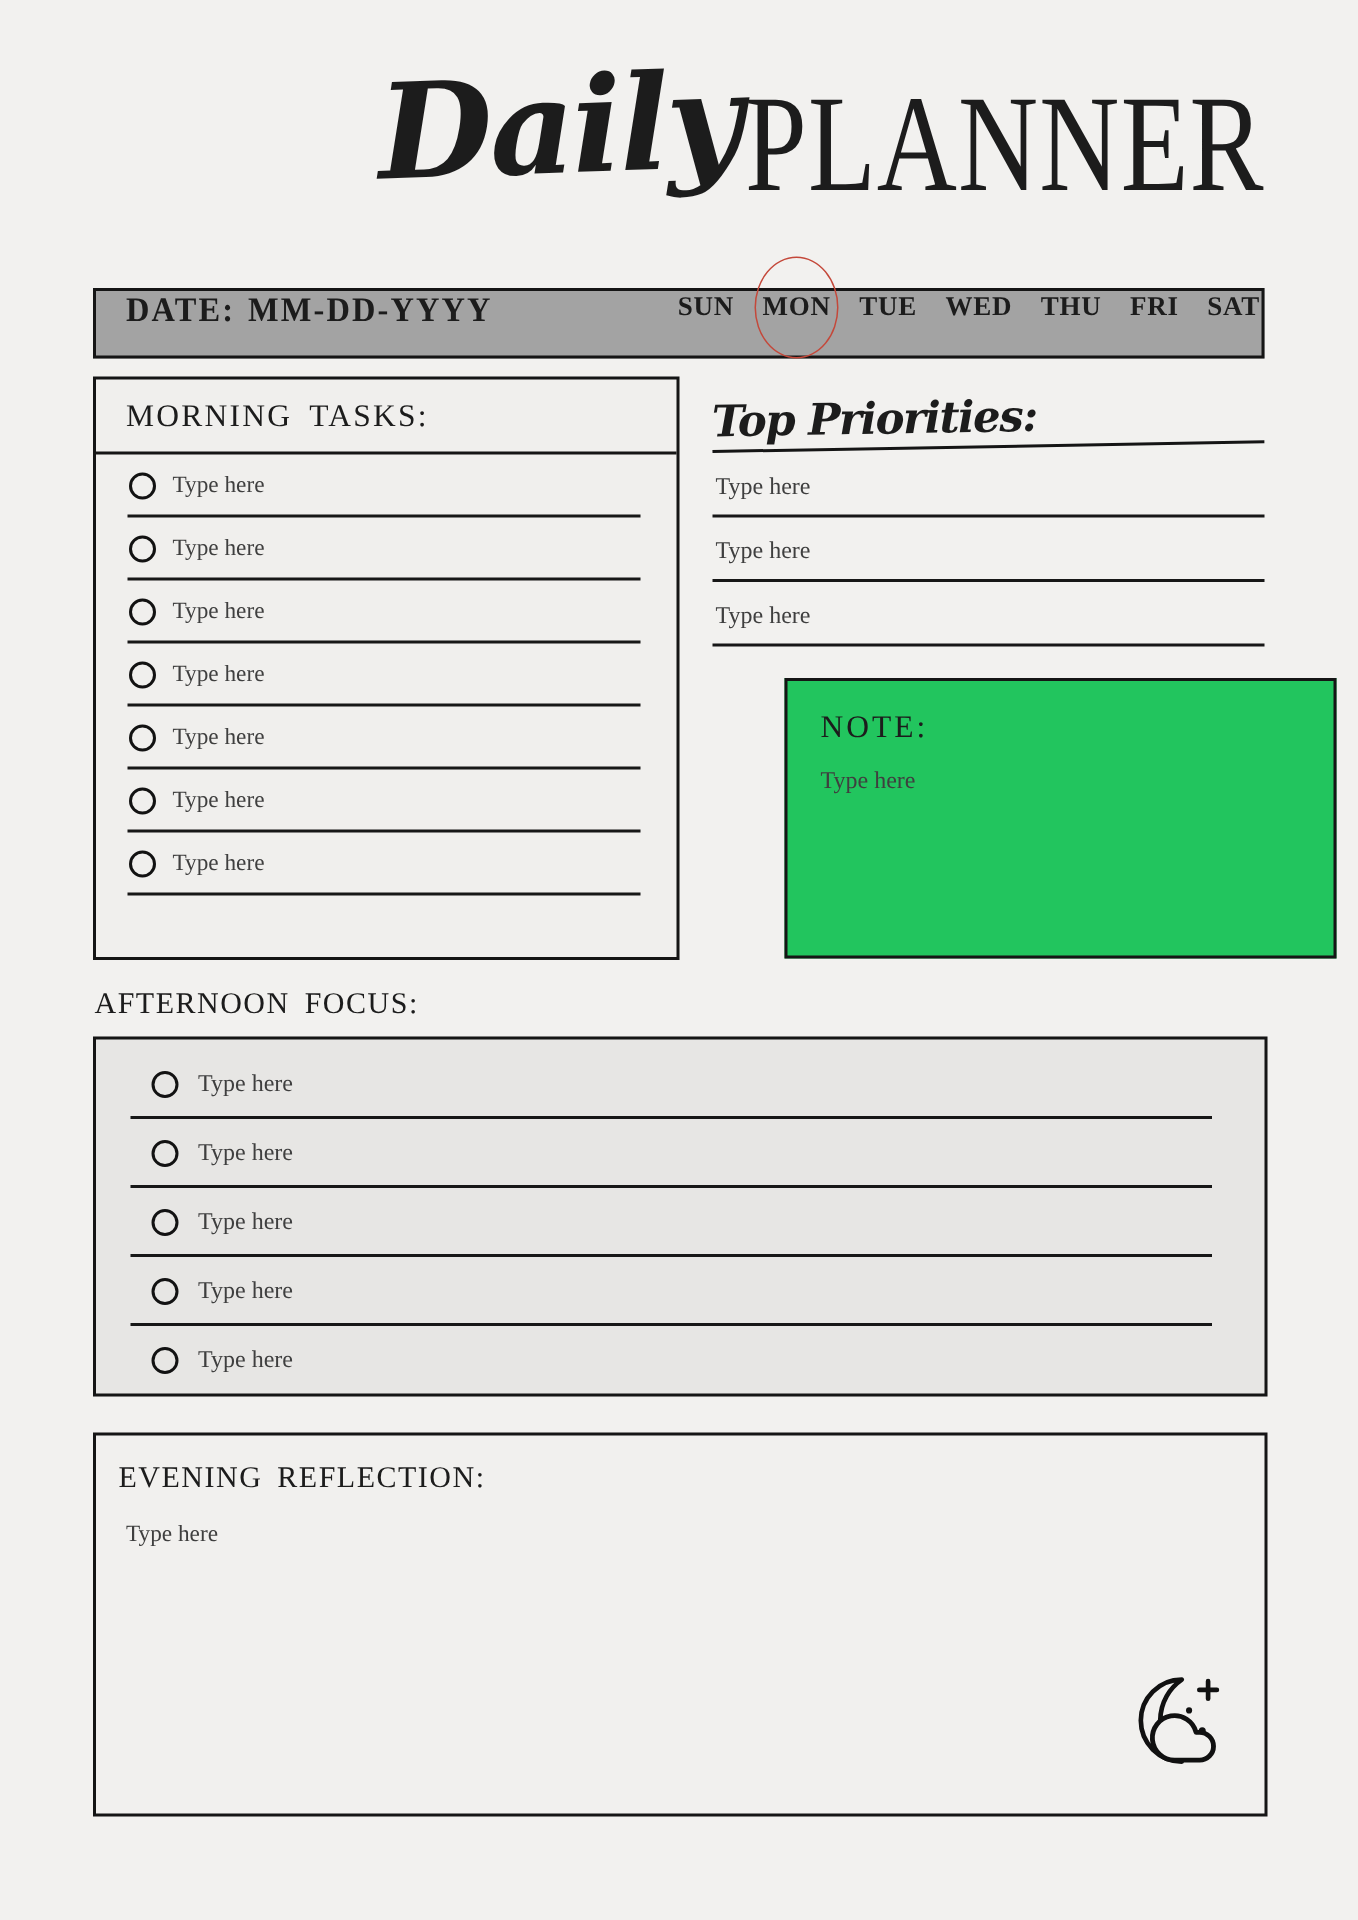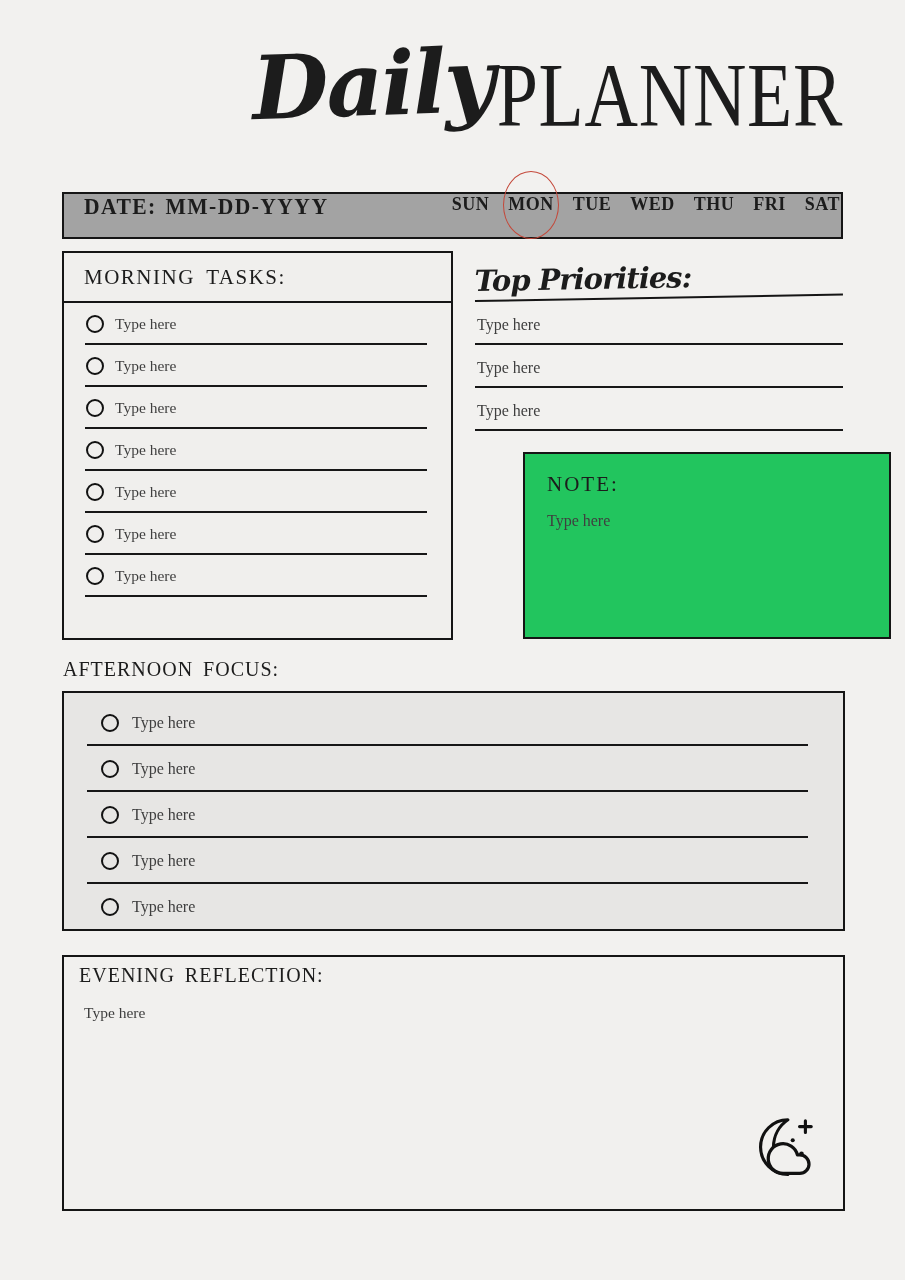--- a/index.html
+++ b/index.html
@@ -74,21 +74,21 @@
 
   
   .afternoon-heading{position:absolute;left:63px;top:658px;font-size:20px;letter-spacing:1px;word-spacing:4px;}
   .afternoon-box{left:62px;top:691px;width:783px;height:240px;background:#e7e6e4;padding-top:7px;}
   .rows-a .task-row{height:46px;padding-left:37px;gap:13px;}
   .rows-a .task-row .ph{font-size:16px;}
   .rows-a .task-row::after{left:23px;right:35px;}
   .rows-a .task-row:last-child::after{display:none;}
 
   
-  .evening-box{left:62px;top:955px;width:783px;height:256px;background:#f1f0ee;border-width:2.5px;padding:7px 15px;}
+  .evening-box{left:62px;top:955px;width:783px;height:256px;background:#f1f0ee;border-width:2.5px;padding:17px 15px;}
   .evening-heading{font-size:20px;letter-spacing:1px;word-spacing:4px;}
   .evening-ph{margin-top:17px;margin-left:5px;font-size:15.5px;color:#3f3f3f;}
   .moon-icon{position:absolute;right:22px;bottom:20px;width:78px;height:78px;}
 </style>
 </head>
 <body>
 
 <div class="page">
 
   <div class="title-daily">Daily</div>

